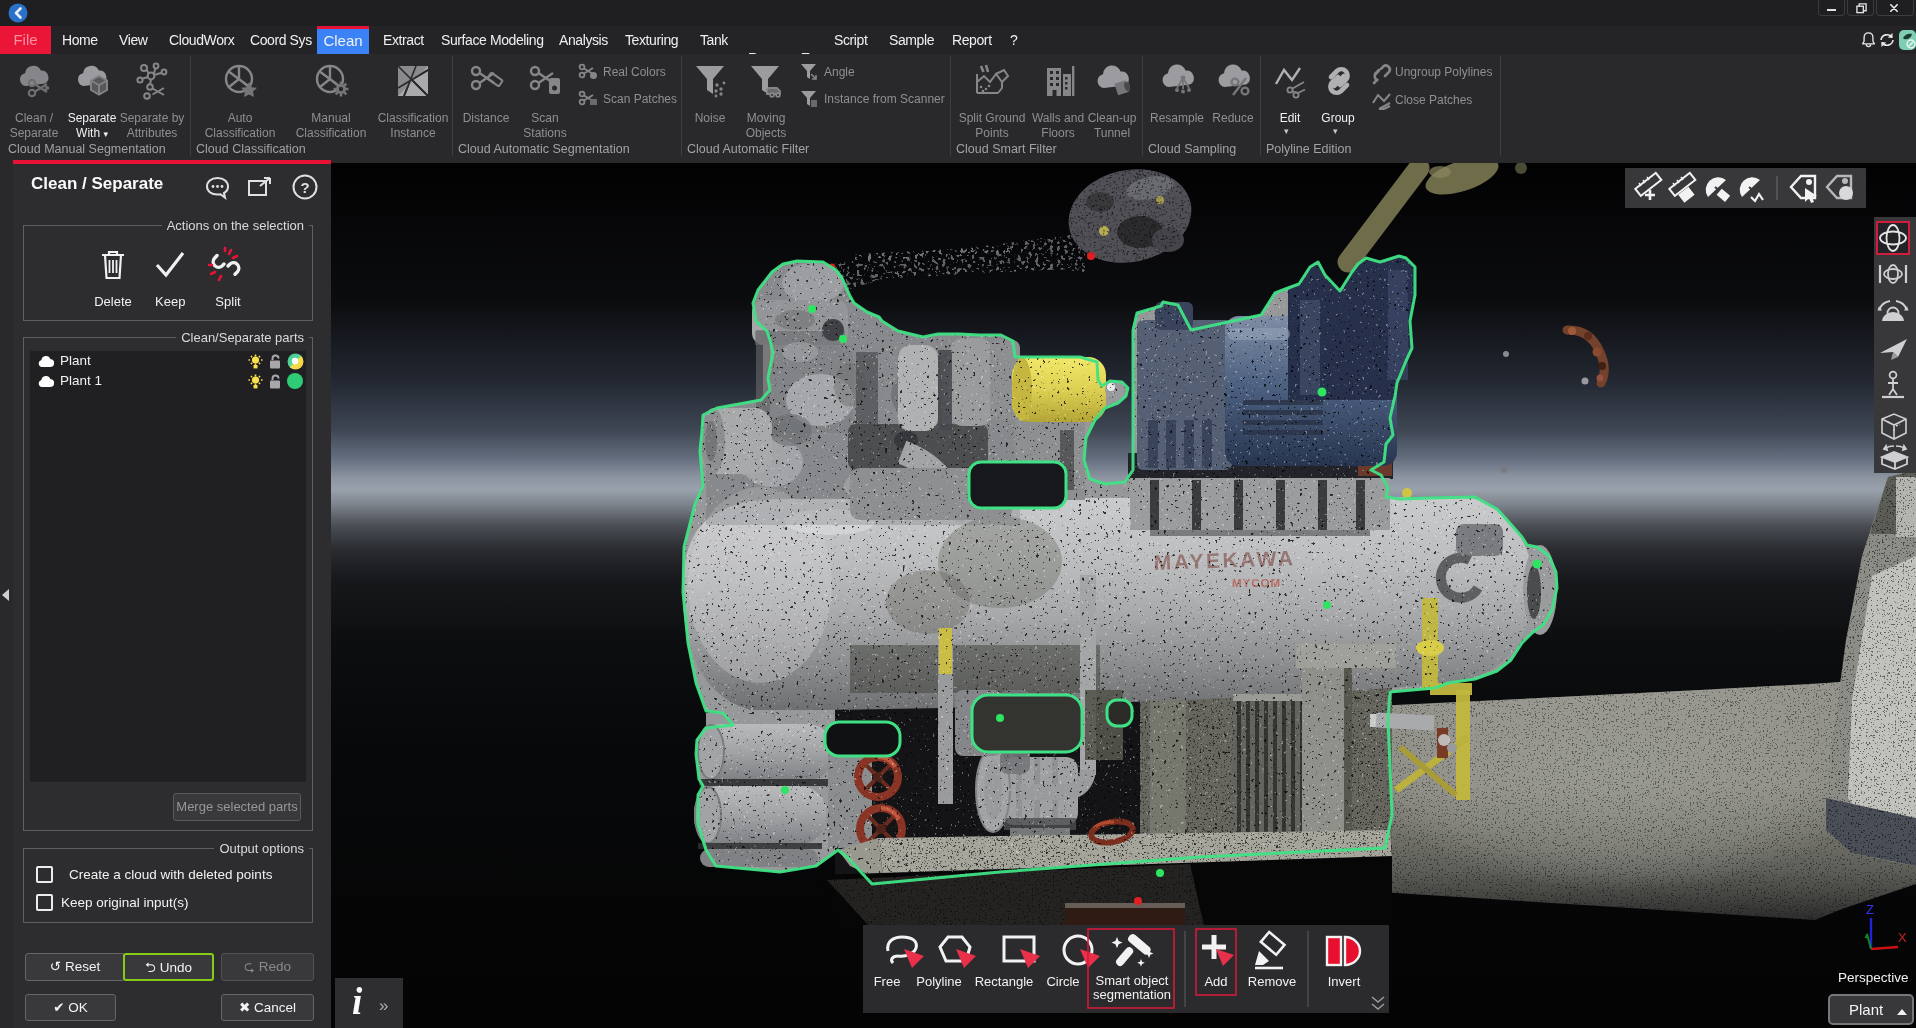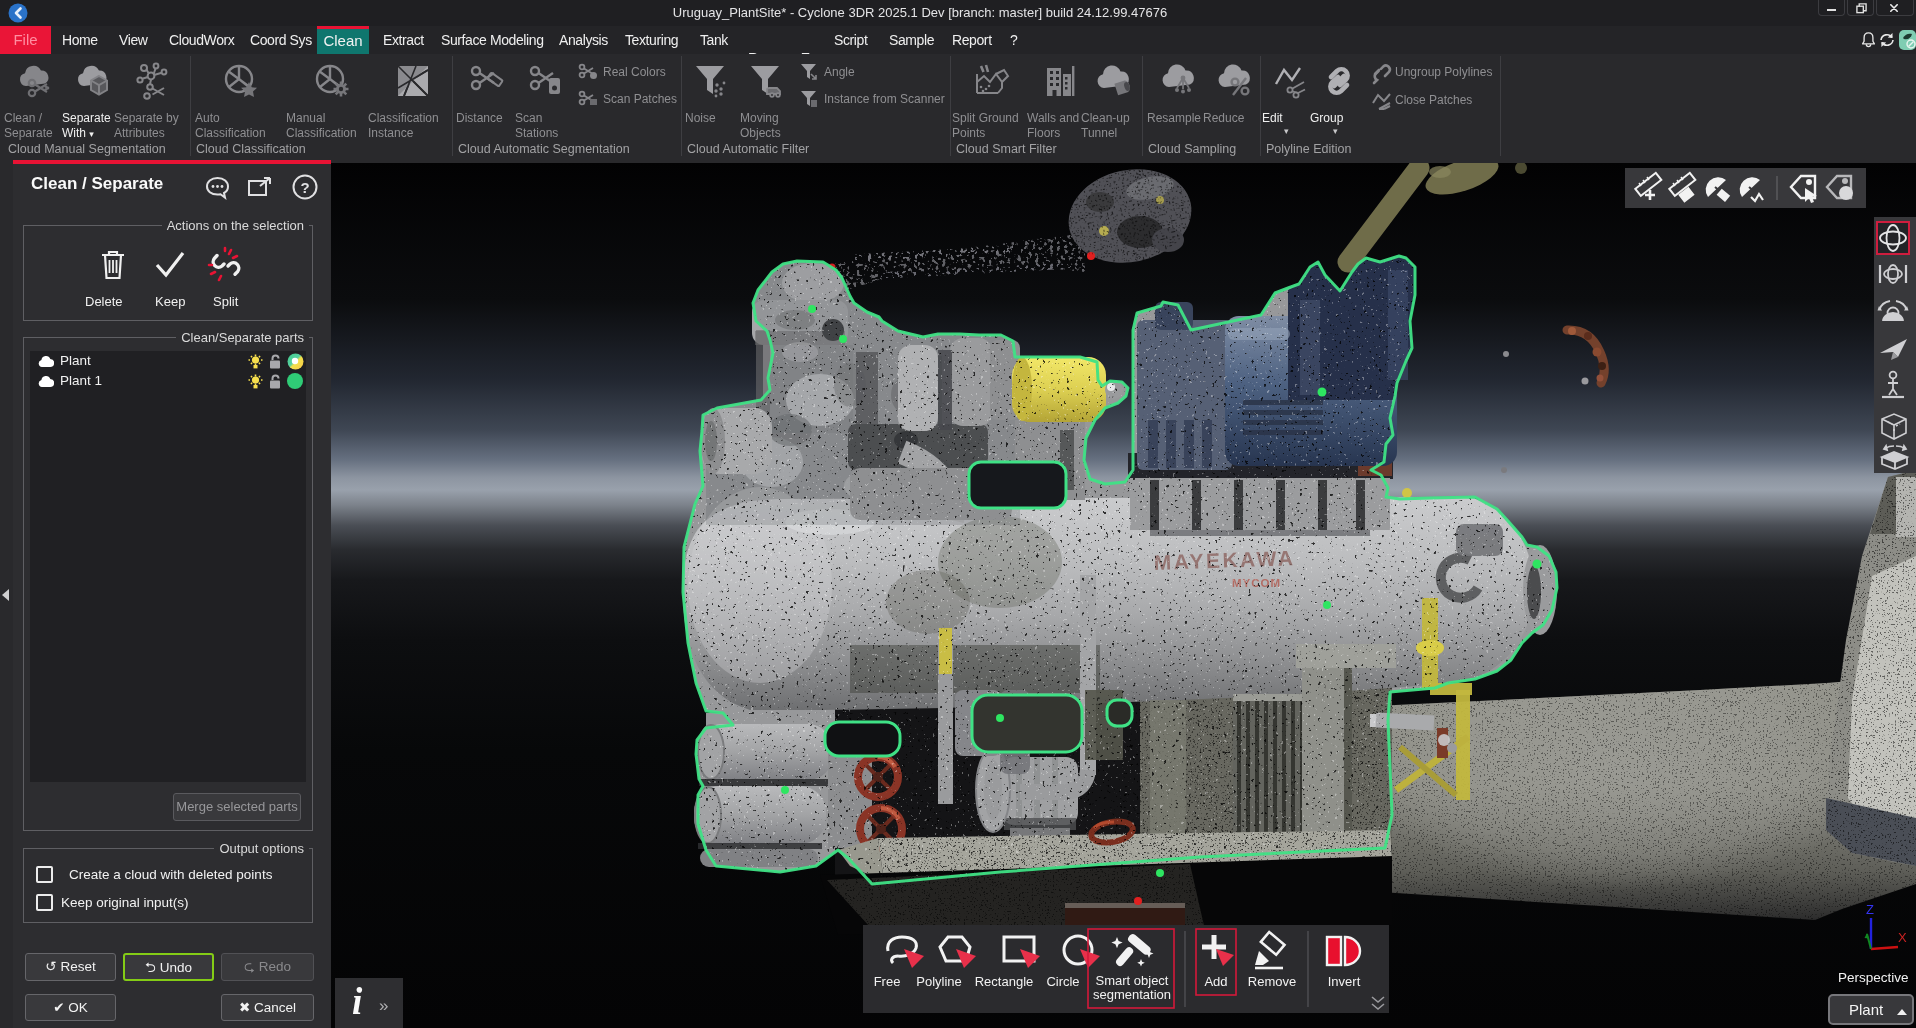--- a/index.html
+++ b/index.html
@@ -1,54 +1,53 @@
 <!DOCTYPE html>
 <html><head>
 <meta charset="utf-8">
 <style>
   * { margin:0; padding:0; box-sizing:border-box; }
   html,body { width:1916px; height:1028px; overflow:hidden; background:#000; }
   body { font-family:"Liberation Sans", sans-serif; position:relative; }
   .abs { position:absolute; }
   .menu { top:0; height:28px; line-height:29px; color:#efefef; font-size:14px; letter-spacing:-0.4px; }
   .rgl { position:absolute; top:88px; width:100%; text-align:left; font-size:12.5px; color:#a2a2a4; }
-  .rit { position:absolute; font-size:12px; color:#c8c8ca; line-height:14.5px; }
+  .rit { position:absolute; text-align:center; font-size:12px; color:#c8c8ca; line-height:14.5px; }
   .rit.dim { color:#8f8f92; }
   .rsep { position:absolute; top:2px; width:1px; height:100px; background:#3e3e42; }
 </style>
 </head>
 <body>
 
 <div class="abs" style="left:0;top:0;width:1916px;height:26px;background:#1f1f22;">
   <svg class="abs" style="left:8px;top:3px" width="20" height="20" viewBox="0 0 20 20">
     <circle cx="10" cy="10" r="9.5" fill="#2a72c8"></circle>
     <path d="M12.5 5.5 L8 10 L12.5 14.5" stroke="#e8f0fa" stroke-width="2.6" fill="none" stroke-linecap="round" stroke-linejoin="round"></path>
   </svg>
-  <div class="abs" style="left:0;top:5px;width:1840px;text-align:center;font-size:13px;color:#e4e4e6;">Uruguay_PlantSite* - Cyclone 3DR 2025.1 Dev [branch: master] build 24.12.99.47676</div>
 
   <div class="abs" style="left:1818px;top:0;width:27px;height:16px;border:1px solid #3c3c40;border-top:none;border-radius:0 0 4px 4px;"></div>
   <div class="abs" style="left:1847px;top:0;width:27px;height:16px;border:1px solid #3c3c40;border-top:none;border-radius:0 0 4px 4px;"></div>
   <div class="abs" style="left:1876px;top:0;width:38px;height:16px;border:1px solid #3c3c40;border-top:none;border-radius:0 0 4px 4px;"></div>
   <div class="abs" style="left:1827px;top:9px;width:9px;height:2px;background:#e0e0e0;"></div>
   <svg class="abs" style="left:1856px;top:3px" width="11" height="11" viewBox="0 0 12 12">
     <rect x="1" y="3.5" width="7" height="7" fill="none" stroke="#e0e0e0" stroke-width="1.5"></rect>
     <path d="M3.5 3.5 V1 H11 V8.5 H8" fill="none" stroke="#e0e0e0" stroke-width="1.5"></path>
   </svg>
   <svg class="abs" style="left:1890px;top:4px" width="8" height="8" viewBox="0 0 10 10">
     <path d="M1 1 L9 9 M9 1 L1 9" stroke="#ececec" stroke-width="2" stroke-linecap="round"></path>
   </svg>
 </div>
 
 <div class="abs" style="left:0;top:26px;width:1916px;height:28px;background:#242427;">
   <div class="abs" style="left:0;top:0;width:51px;height:28px;background:#ea1537;color:#ff8fa2;font-size:15px;text-align:center;line-height:28px;">File</div>
   <div class="abs menu" style="left:62px;">Home</div>
   <div class="abs menu" style="left:119px;">View</div>
   <div class="abs menu" style="left:169px;">CloudWorx</div>
   <div class="abs menu" style="left:250px;">Coord Sys</div>
-  <div class="abs" style="left:317px;top:0;width:52px;height:28px;background:#0f766e;border-top:3px solid #e81334;color:#f2f2f2;font-size:15px;text-align:center;line-height:24px;">Clean</div>
+  <div class="abs" style="left:317px;top:0;width:52px;height:28px;background:#3b82f6;border-top:3px solid #e81334;color:#f2f2f2;font-size:15px;text-align:center;line-height:24px;">Clean</div>
   <div class="abs menu" style="left:383px;">Extract</div>
   <div class="abs menu" style="left:441px;">Surface Modeling</div>
   <div class="abs menu" style="left:559px;">Analysis</div>
   <div class="abs menu" style="left:625px;">Texturing</div>
   <div class="abs menu" style="left:700px;">Tank</div>
   <div class="abs menu" style="left:748px;margin-top:18px;">Reverse Eng</div>
   <div class="abs menu" style="left:834px;">Script</div>
   <div class="abs menu" style="left:889px;">Sample</div>
   <div class="abs menu" style="left:952px;">Report</div>
   <div class="abs menu" style="left:1010px;">?</div>
@@ -425,21 +424,21 @@
   </div>
   <div class="abs" style="left:160px;top:629px;width:128px;height:28px;background:#39393c;border:1px solid #5a5a5e;border-radius:3px;color:#97979a;font-size:13px;text-align:center;line-height:26px;">Merge selected parts</div>
 
   <div class="abs" style="left:10px;top:684px;width:290px;height:75px;border:1px solid #5f5f63;"></div>
   <div class="abs" style="right:22px;top:677px;background:#2d2d30;padding:0 5px;font-size:13px;color:#dadada;">Output options</div>
   <div class="abs" style="left:23px;top:702px;width:17px;height:17px;border:2px solid #ececec;border-radius:2px;"></div>
   <div class="abs" style="left:56px;top:703px;font-size:13.5px;color:#f2f2f2;">Create a cloud with deleted points</div>
   <div class="abs" style="left:23px;top:730px;width:17px;height:17px;border:2px solid #ececec;border-radius:2px;"></div>
   <div class="abs" style="left:48px;top:731px;font-size:13.5px;color:#f2f2f2;">Keep original input(s)</div>
 
-  <div class="abs" style="left:12px;top:789px;width:91px;height:28px;background:#39393c;border:1px solid #66666a;border-radius:3px;text-align:center;line-height:26px;font-size:13.5px;color:#f2f2f2;">↺ Reset</div>
+  <div class="abs" style="left:12px;top:789px;width:100px;height:28px;background:#39393c;border:1px solid #66666a;border-radius:3px;text-align:center;line-height:26px;font-size:13.5px;color:#f2f2f2;">↺ Reset</div>
   <div class="abs" style="left:110px;top:789px;width:91px;height:28px;background:#39393c;border:2px solid #84cc16;border-radius:3px;text-align:center;line-height:26px;font-size:13.5px;color:#f2f2f2;">⮌ Undo</div>
   <div class="abs" style="left:208px;top:789px;width:93px;height:28px;background:#39393c;border:1px solid #515155;border-radius:3px;text-align:center;line-height:26px;font-size:13.5px;color:#8a8a8d;">⮎ Redo</div>
   <div class="abs" style="left:12px;top:830px;width:91px;height:27px;background:#39393c;border:1px solid #66666a;border-radius:3px;text-align:center;line-height:25px;font-size:13.5px;color:#f2f2f2;">✔ OK</div>
   <div class="abs" style="left:208px;top:830px;width:93px;height:27px;background:#39393c;border:1px solid #66666a;border-radius:3px;text-align:center;line-height:25px;font-size:13.5px;color:#f2f2f2;">✖ Cancel</div>
 </div>
 
 <div id="viewport" class="abs" style="left:331px;top:163px;width:1585px;height:865px;background:#000;">
 <svg width="1585" height="865" viewBox="0 0 1585 865">
 <defs>
   <linearGradient id="bgg" x1="0" y1="0" x2="0" y2="1">

